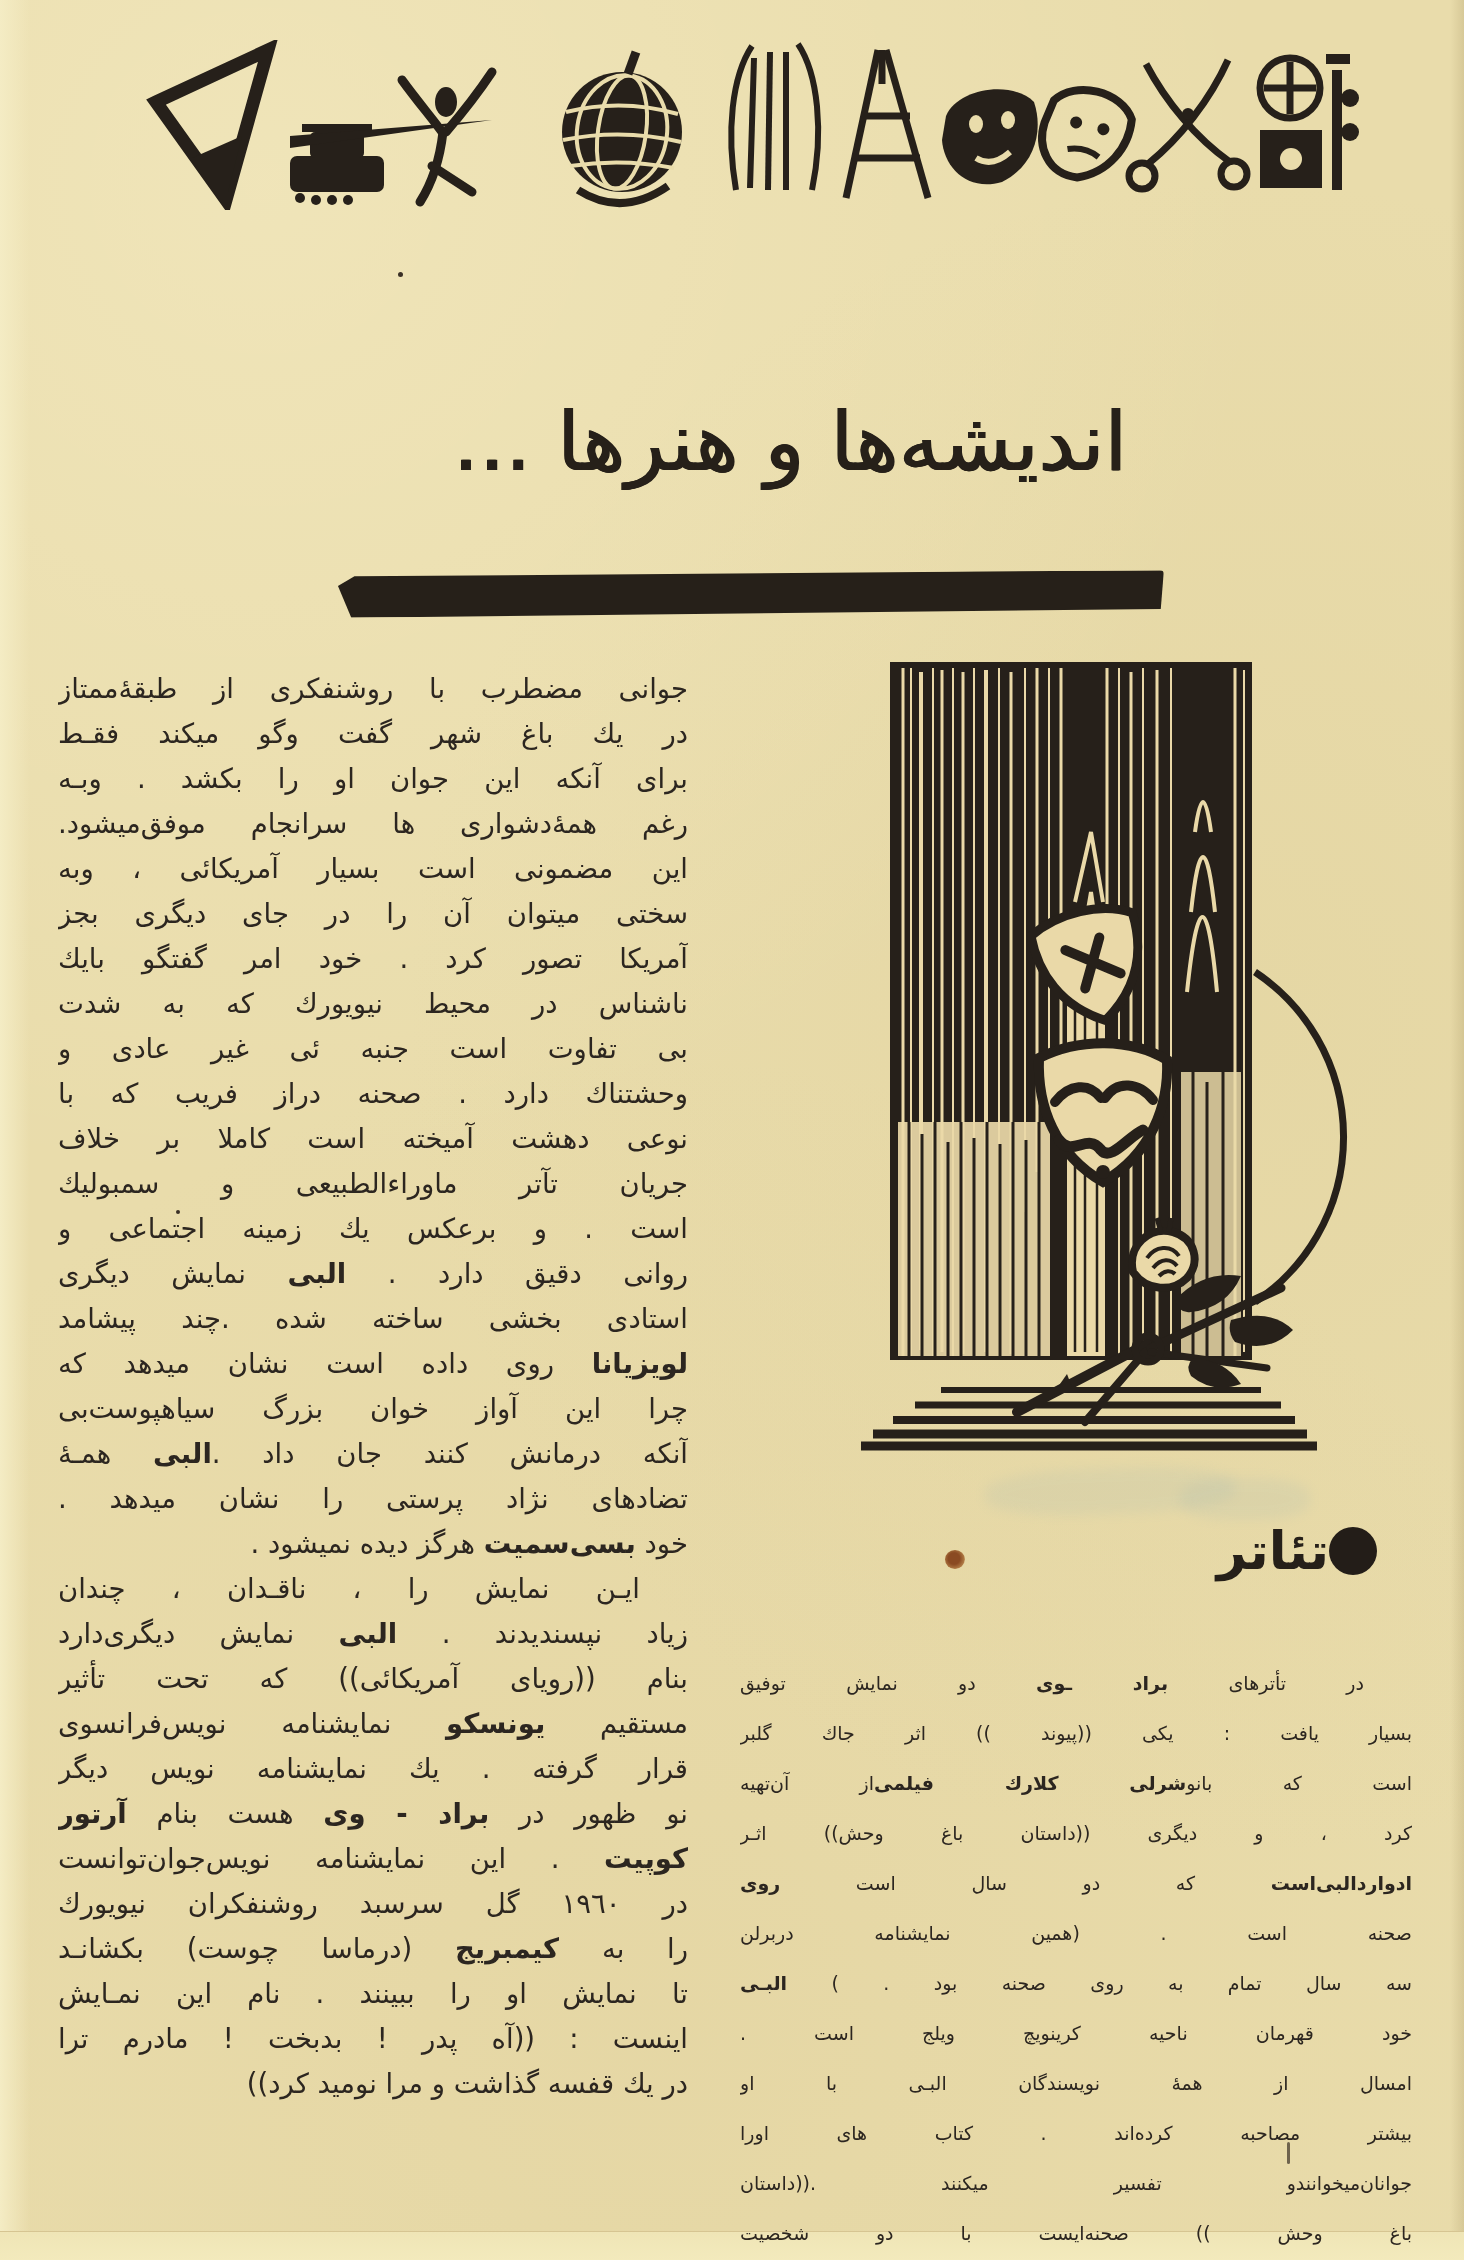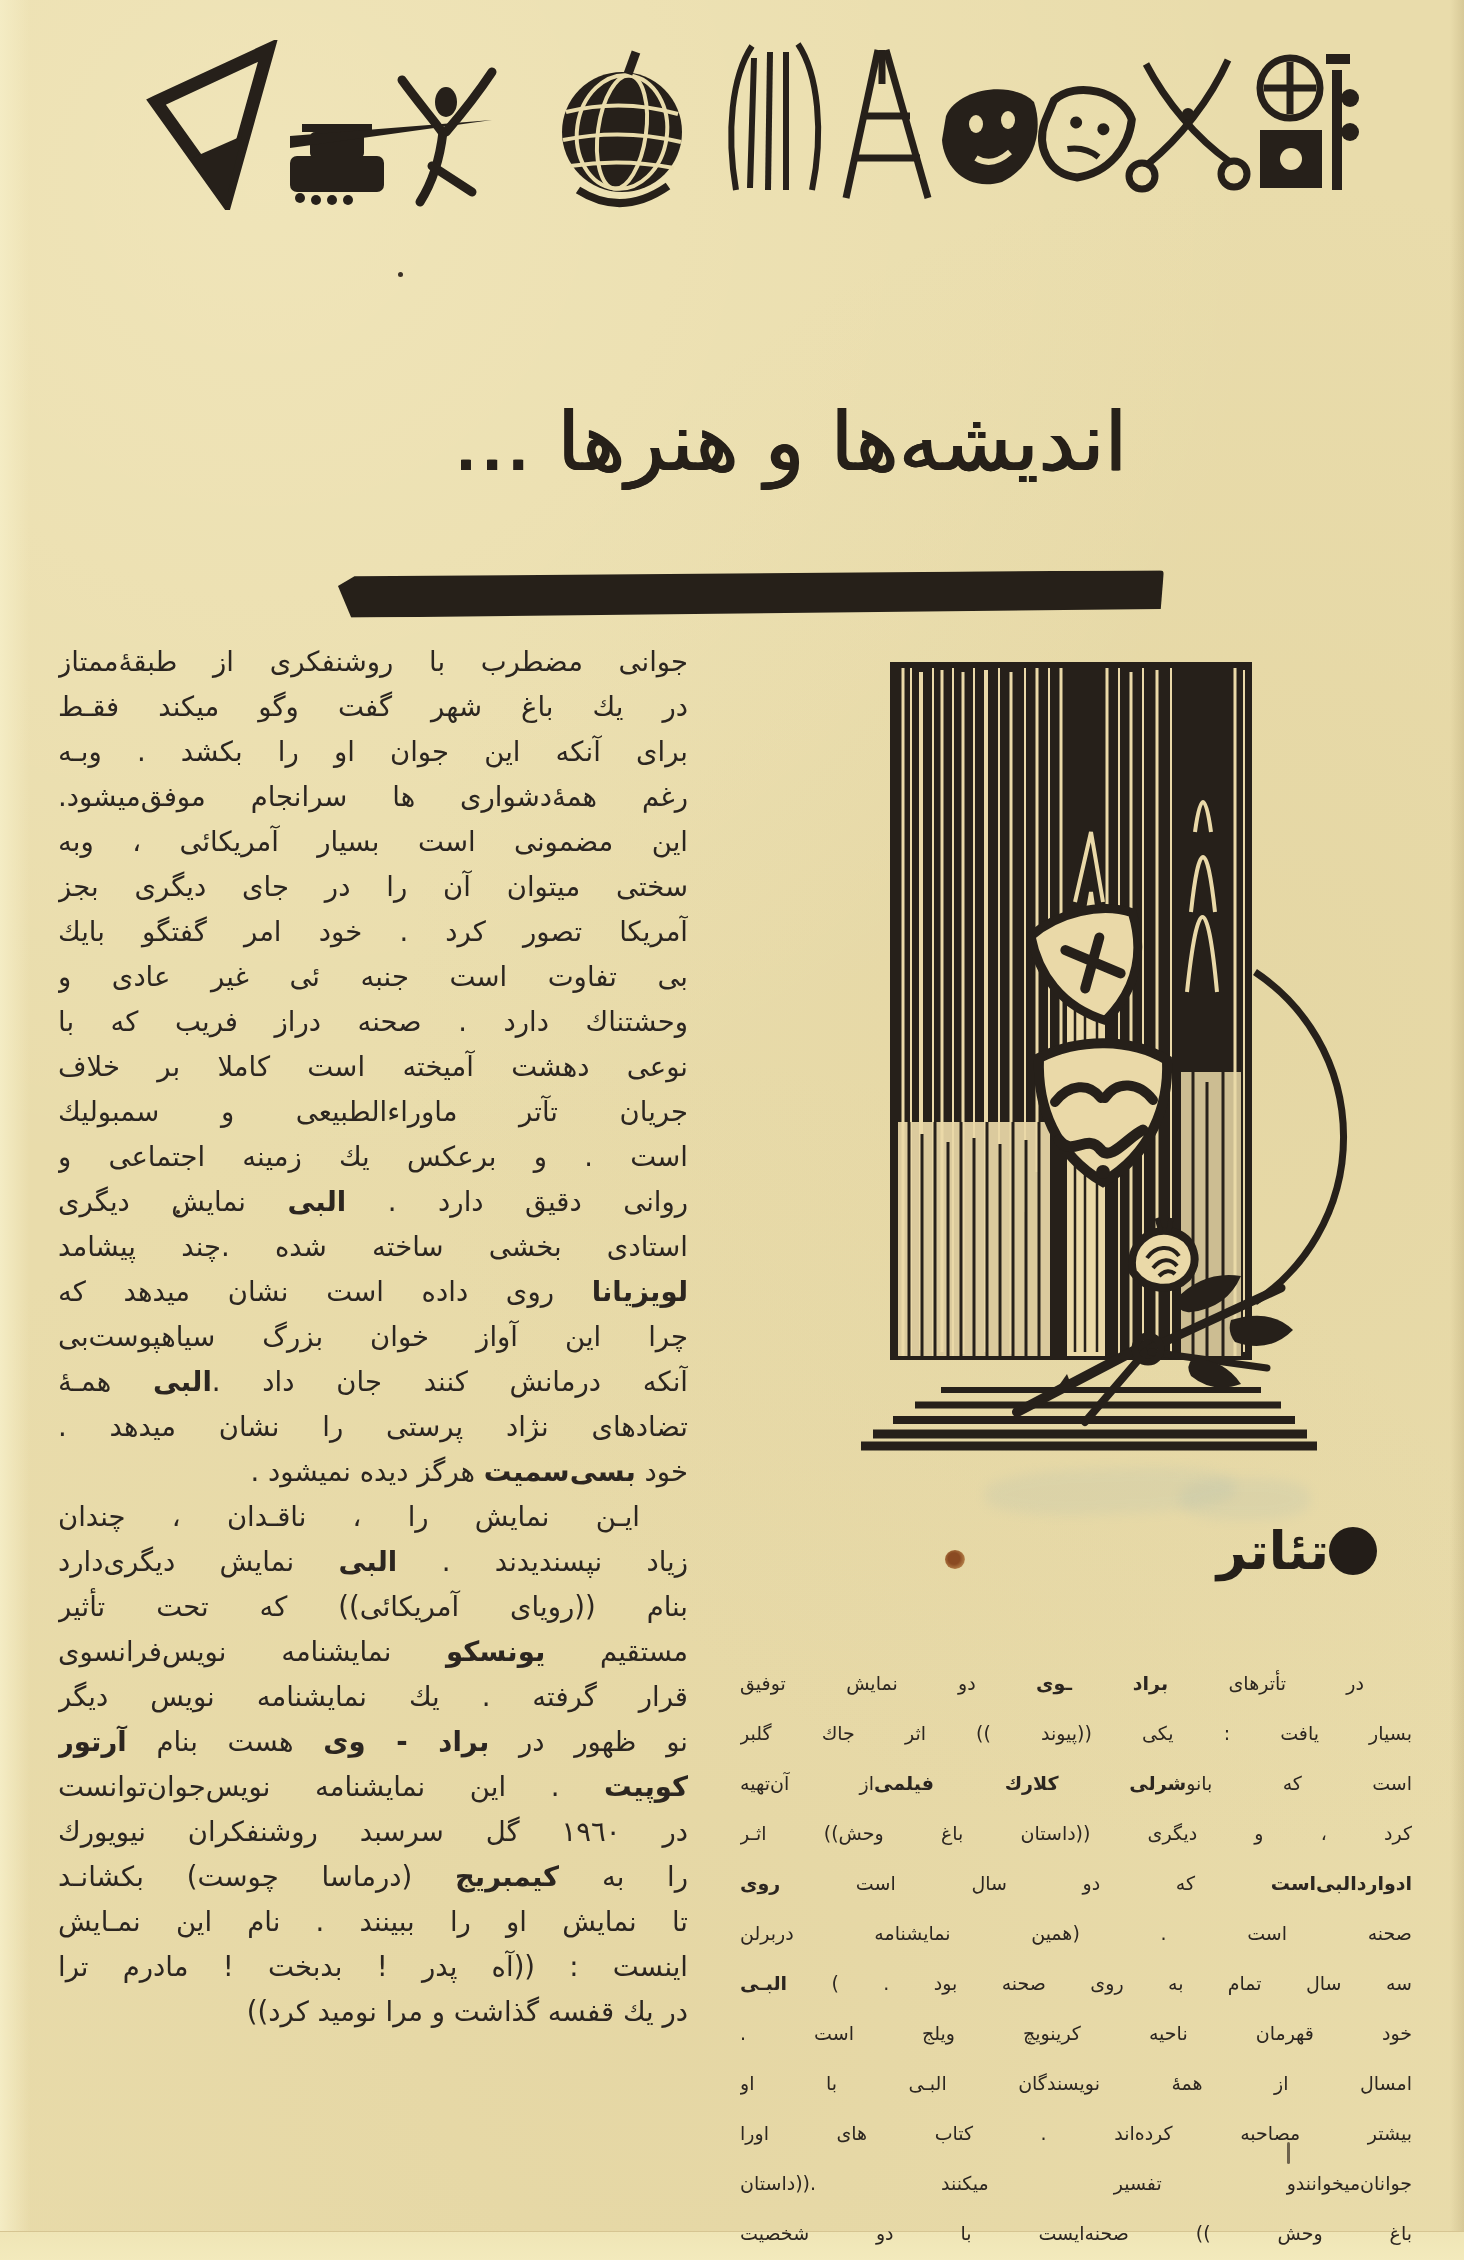--- a/index.html
+++ b/index.html
@@ -34,21 +34,21 @@
     position:absolute;left:338px;top:572px;width:826px;height:44px;
     background:#262019;border-radius:4px;
     clip-path:polygon(0% 28%, 2% 6%, 100% 0%, 99.6% 88%, 1.6% 100%);
     transform:rotate(-0.25deg);
   }
   .col{position:absolute;direction:rtl;}
   .col .line{
     text-align:justify;text-align-last:justify;
     overflow:hidden;
   }
-  .col-left{left:58px;top:639px;width:630px;font-size:27.5px;line-height:45px;}
+  .col-left{left:58px;top:666px;width:630px;font-size:27.5px;line-height:45px;}
   .col-left .line{height:45px;}
   .col-right{left:740px;top:1658px;width:672px;font-size:19px;line-height:50px;}
   .col-right .line{height:50px;}
   .line.p-end{text-align-last:auto;}
   .line.p-start{text-indent:48px;}
   .b{font-weight:bold;}
   .illustration{position:absolute;left:845px;top:652px;width:520px;height:800px;}
   .section-heading{
     position:absolute;top:1516px;right:87px;height:70px;
     display:flex;direction:rtl;align-items:center;
@@ -158,20 +158,21 @@
   <div class="ghost g2"></div>
 
   <div class="col col-left">
       <div class="line"><span>جوانی مضطرب با روشنفکری از طبقهٔ‌ممتاز</span></div>
       <div class="line"><span>در یك باغ شهر گفت وگو میکند فقـط</span></div>
       <div class="line"><span>برای آنکه این جوان او را بکشد . وبـه</span></div>
       <div class="line"><span>رغم همهٔ‌دشواری ها سرانجام موفق‌میشود.</span></div>
       <div class="line"><span>این مضمونی است بسیار آمریکائی ، وبه</span></div>
       <div class="line"><span>سختی میتوان آن را در جای دیگری بجز</span></div>
       <div class="line"><span>آمریکا تصور کرد . خود امر گفتگو بایك</span></div>
+      <div class="line"><span>ناشناس در محیط نیویورك که به شدت</span></div>
       <div class="line"><span>بی تفاوت است جنبه ئی غیر عادی و</span></div>
       <div class="line"><span>وحشتناك دارد . صحنه دراز فریب که با</span></div>
       <div class="line"><span>نوعی دهشت آمیخته است کاملا بر خلاف</span></div>
       <div class="line"><span>جریان تآتر ماوراءالطبیعی و سمبولیك</span></div>
       <div class="line"><span>است . و برعکس یك زمینه اجتماعی و</span></div>
       <div class="line"><span>روانی دقیق دارد . </span><span class="b">البی</span><span> نمایش دیگری</span></div>
       <div class="line"><span>استادی بخشی ساخته شده .چند پیشامد</span></div>
       <div class="line"><span class="b">لویزیانا</span><span> روی داده است نشان میدهد که</span></div>
       <div class="line"><span>چرا این آواز خوان بزرگ سیاهپوست‌بی</span></div>
       <div class="line"><span>آنکه درمانش کنند جان داد .</span><span class="b">البی</span><span> همـهٔ</span></div>

